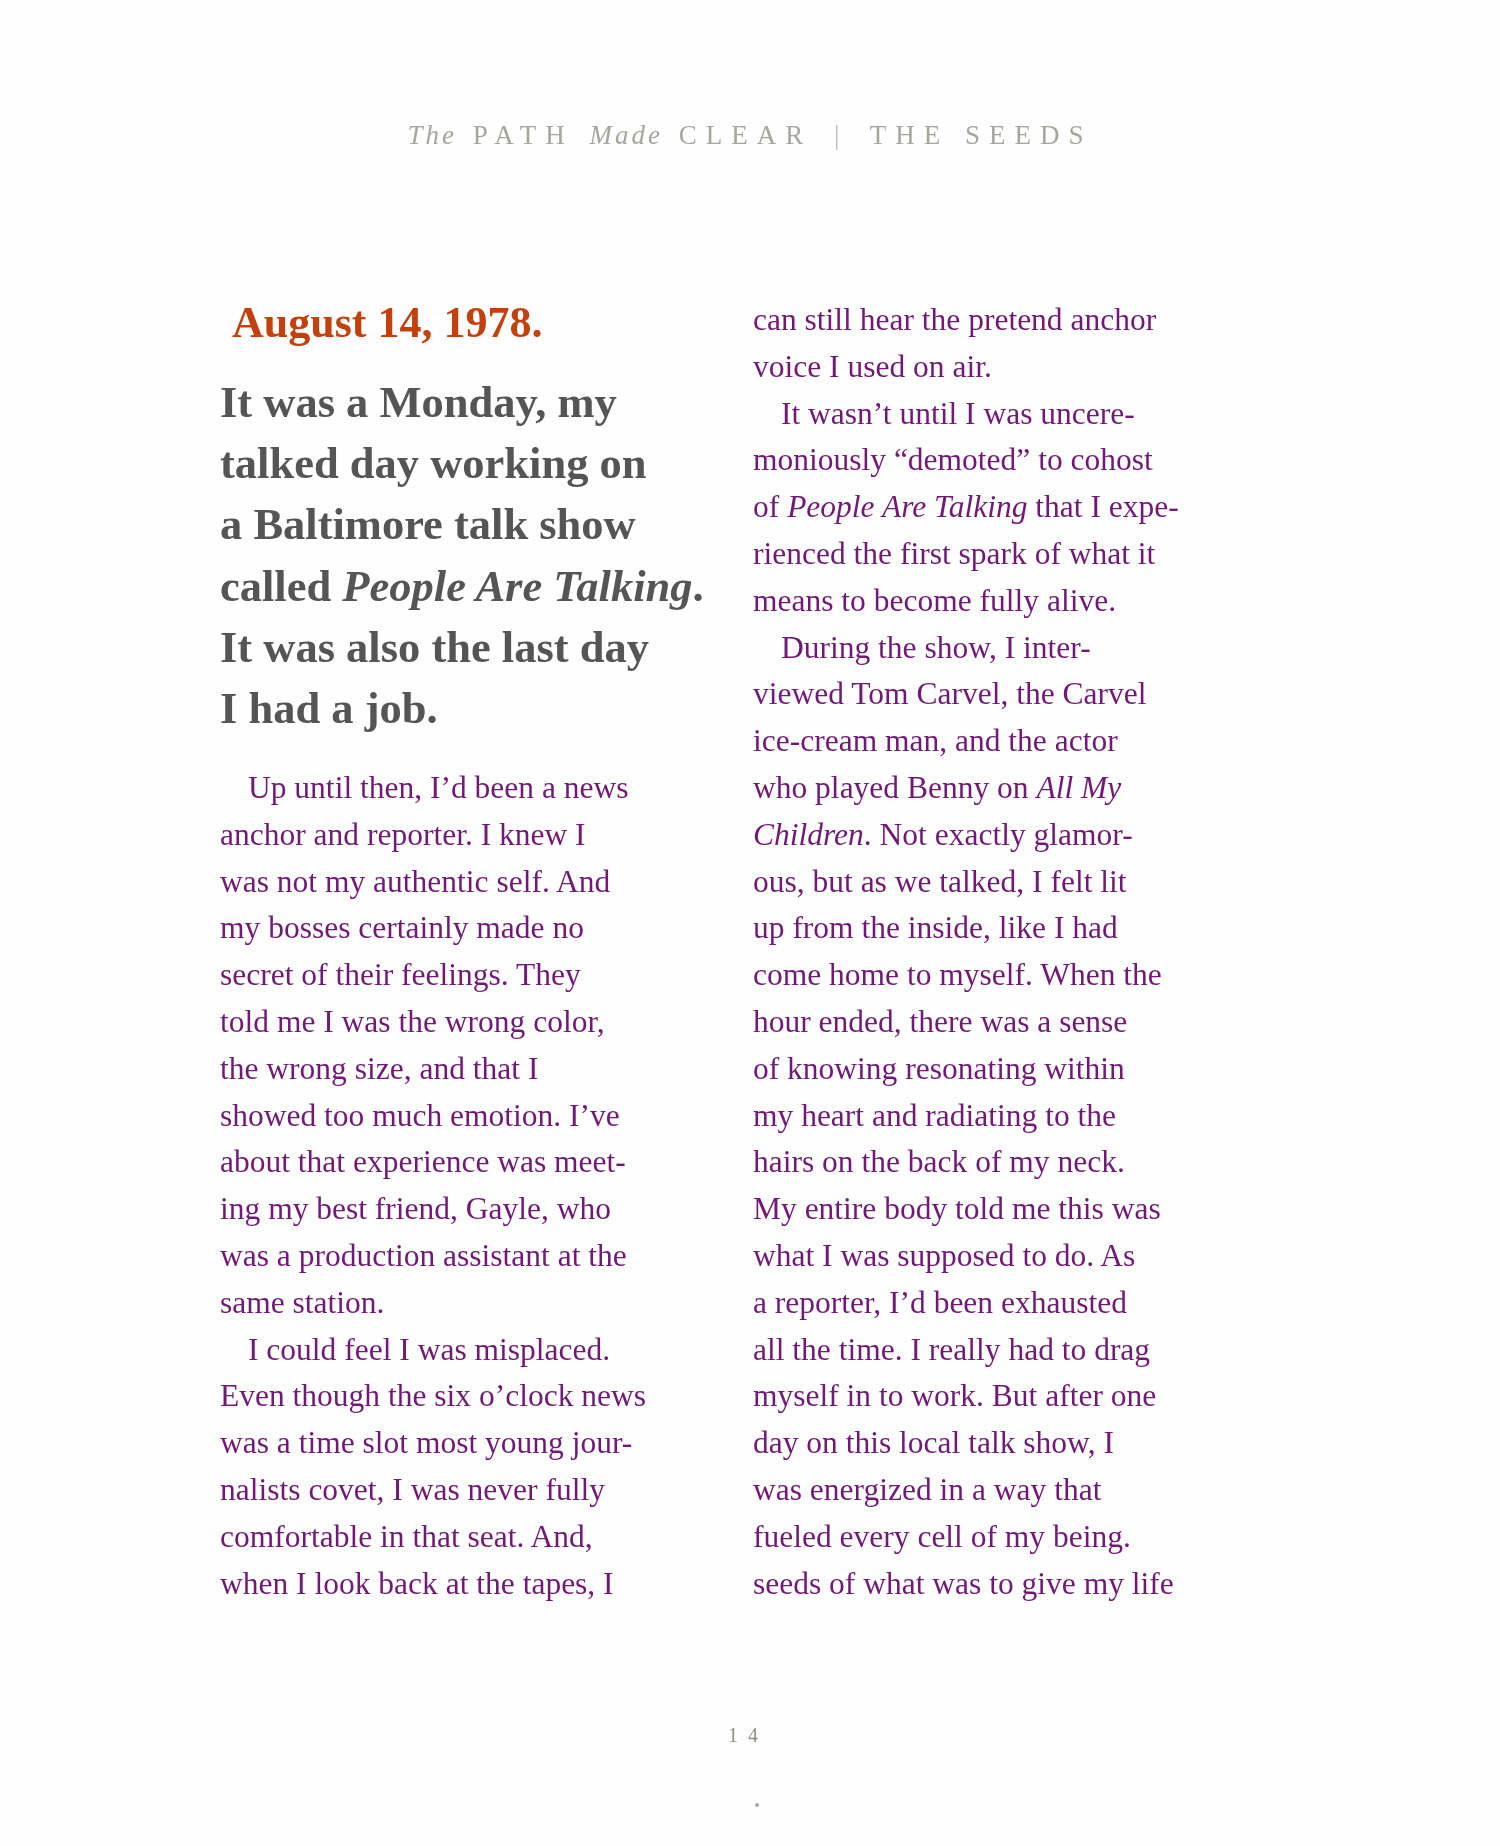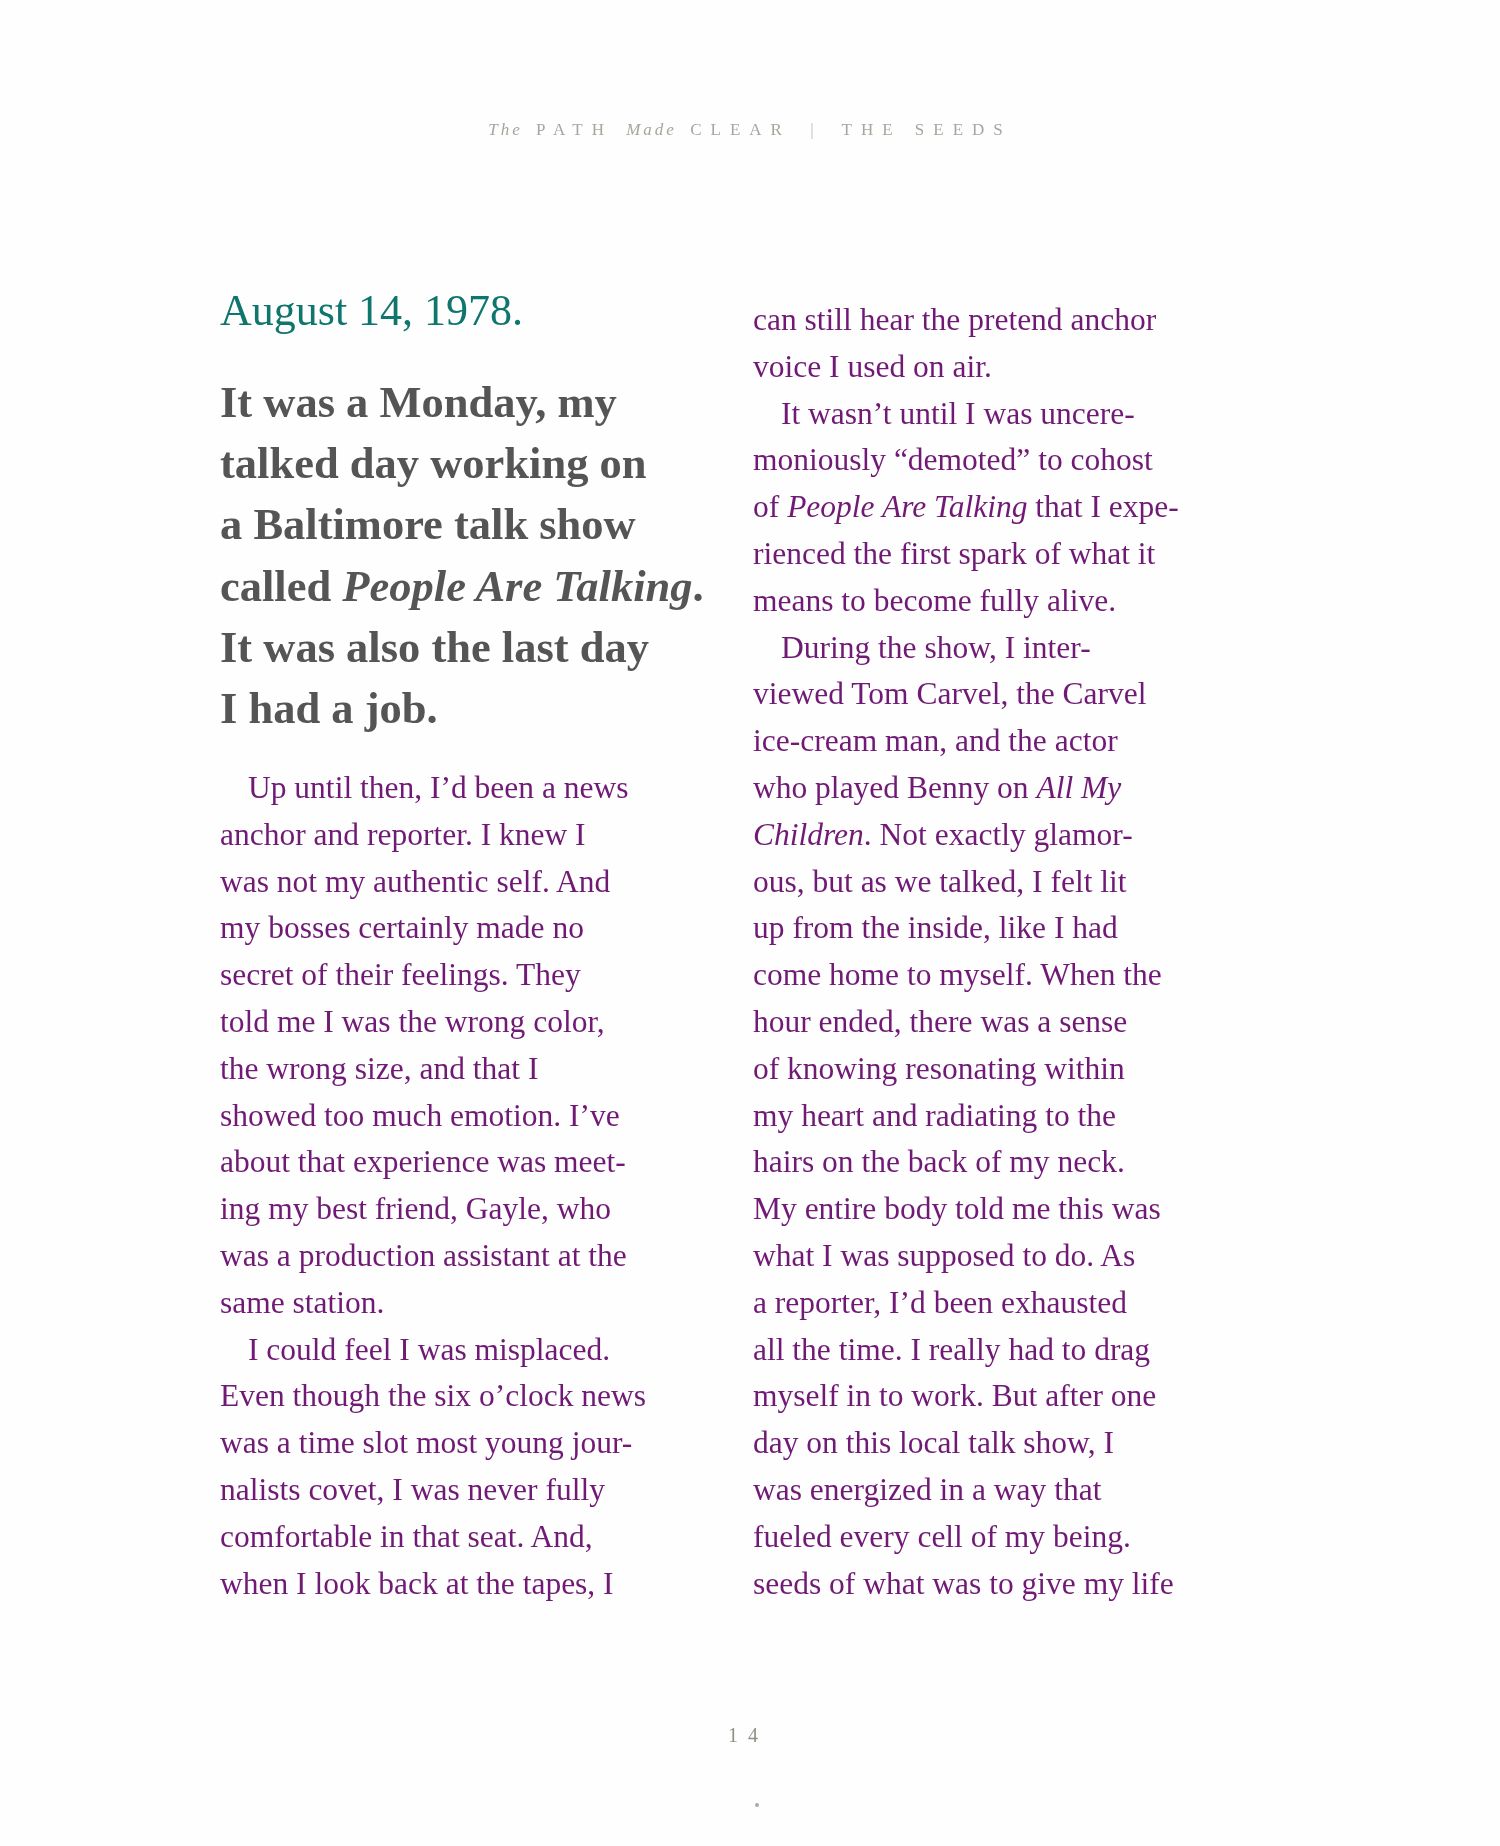--- a/index.html
+++ b/index.html
@@ -2,30 +2,30 @@
 <html><head>
 <meta charset="utf-8">
 <style>
   html, body { margin:0; padding:0; }
   body {
     width:1500px; height:1846px; background:#fefefe; position:relative; overflow:hidden;
     font-family: "Liberation Serif", "DejaVu Serif", serif; color:#555555;
   }
   .running-head {
     position:absolute; left:0; width:1500px; top:120px; text-align:center;
-    font-size:17px; letter-spacing:9px; color:#a6a69c; white-space:nowrap;
+    font-size:27px; letter-spacing:9px; color:#a6a69c; white-space:nowrap;
   }
   .running-head .it { font-style:italic; letter-spacing:3px; }
   .running-head .sep { color:#bdbdb4; margin:0 6px; }
   .col { position:absolute; width:510px; }
   .col-left { left:220px; top:0; }
   .col-right { left:753px; top:0; }
   .date-heading {
-    position:absolute; top:286px; left:0; margin:0;
-    font-size:44px; font-weight:normal; line-height:50px; white-space:nowrap; color:#0f766e;
+    position:absolute; top:286px; left:0; margin:12px;
+    font-size:44px; font-weight:bold; line-height:50px; white-space:nowrap; color:#c2410c;
   }
   .intro-heading { position:absolute; top:372px; left:0; margin:0; font-weight:bold; }
   .intro-heading .hl {
     display:block; font-size:44.5px; line-height:61.2px; white-space:nowrap; color:#555;
   }
   .body-block { position:absolute; left:0; }
   .line { display:block; font-size:31.5px; line-height:46.8px; white-space:nowrap; color:#701a75; }
   .indent { padding-left:28px; }
   .it { font-style:italic; }
   .left-body { top:765px; }

